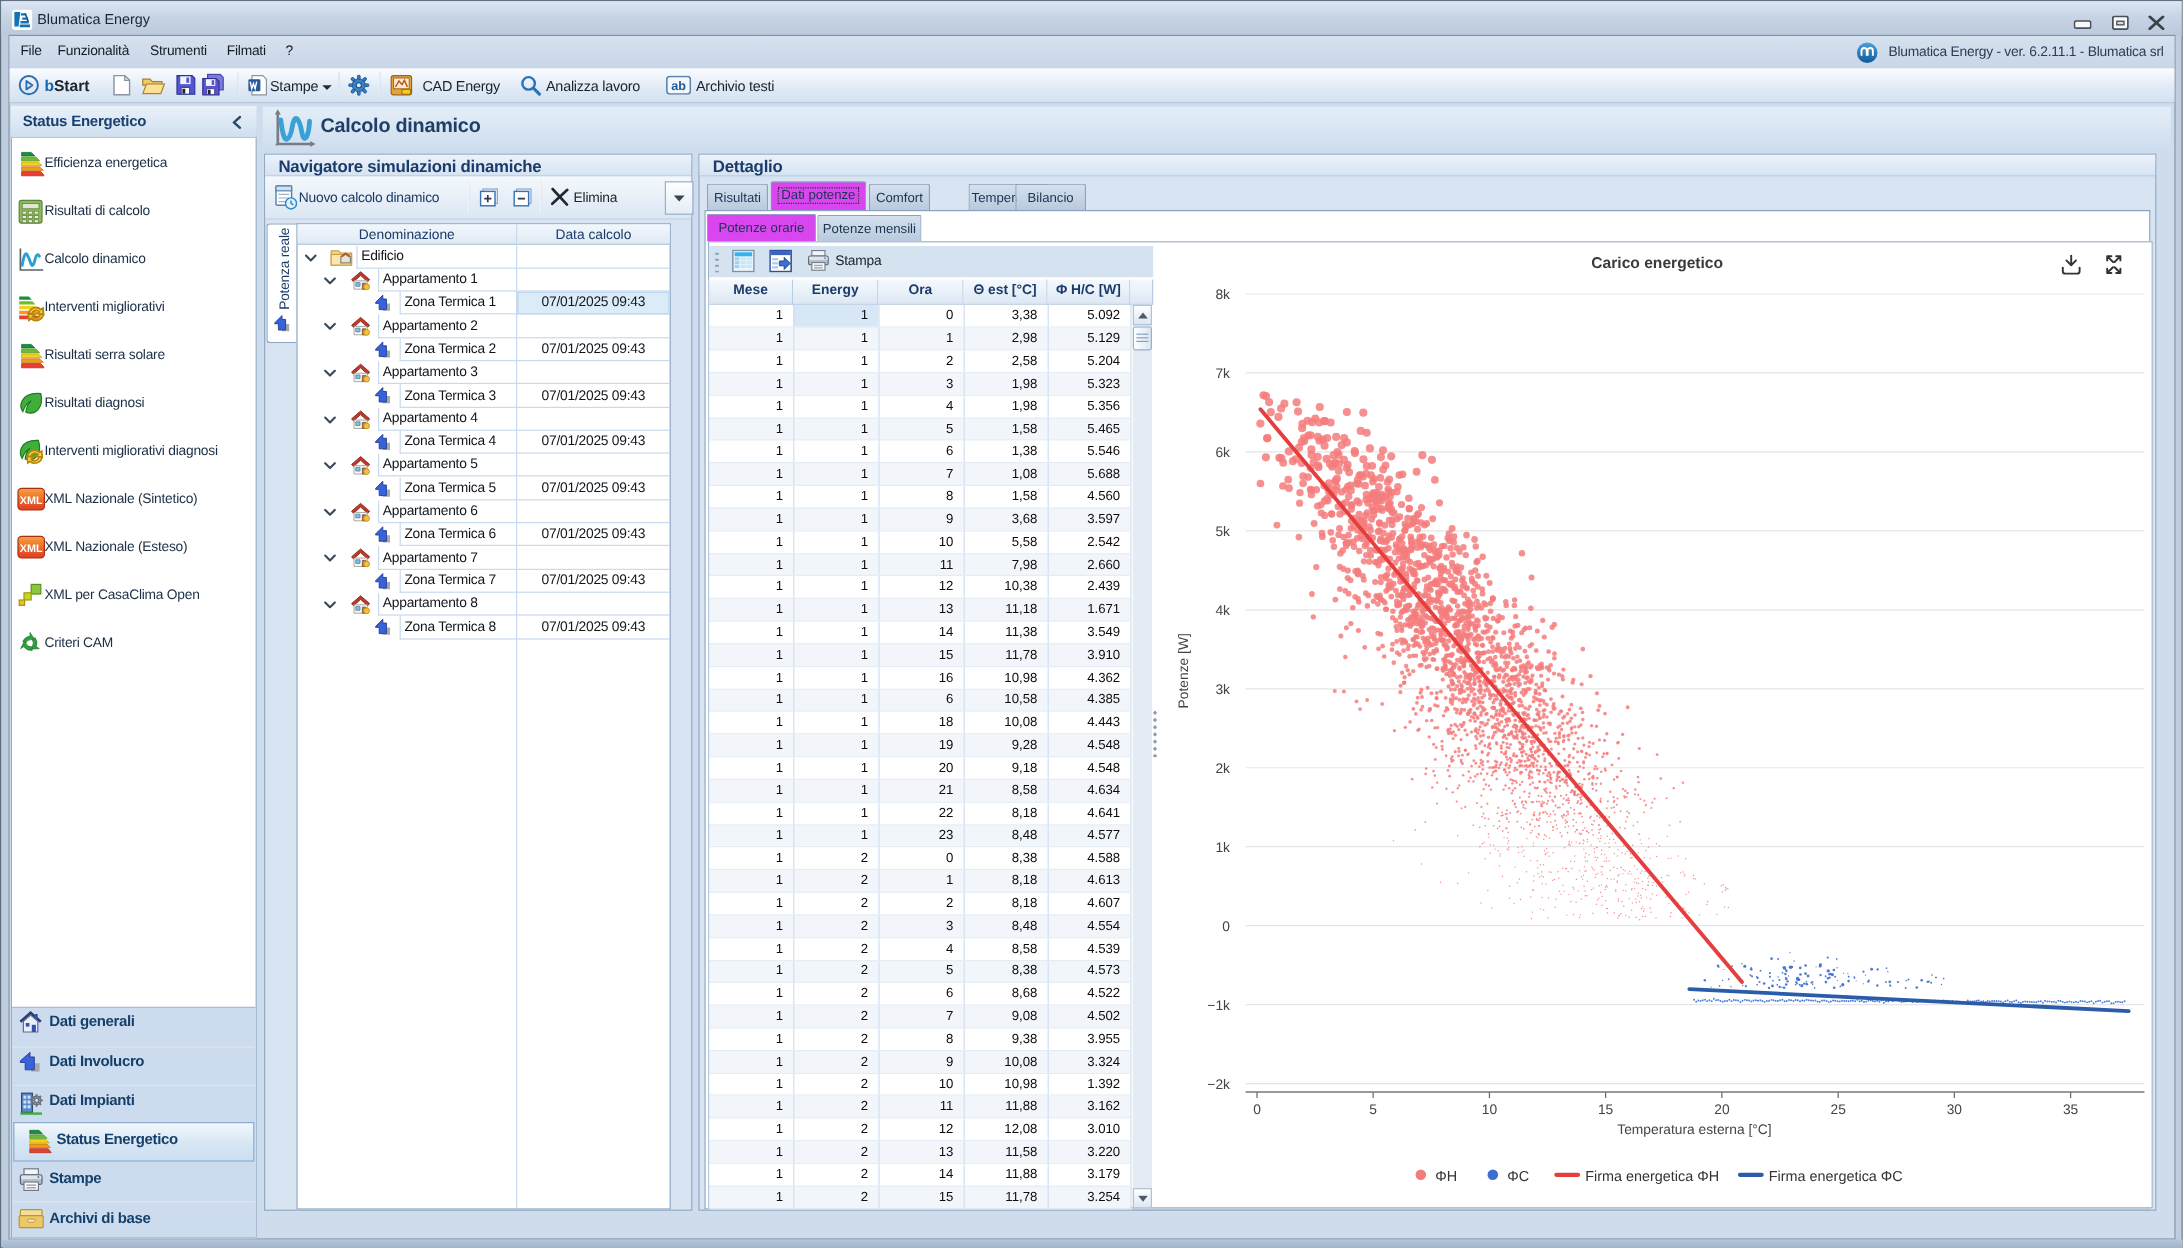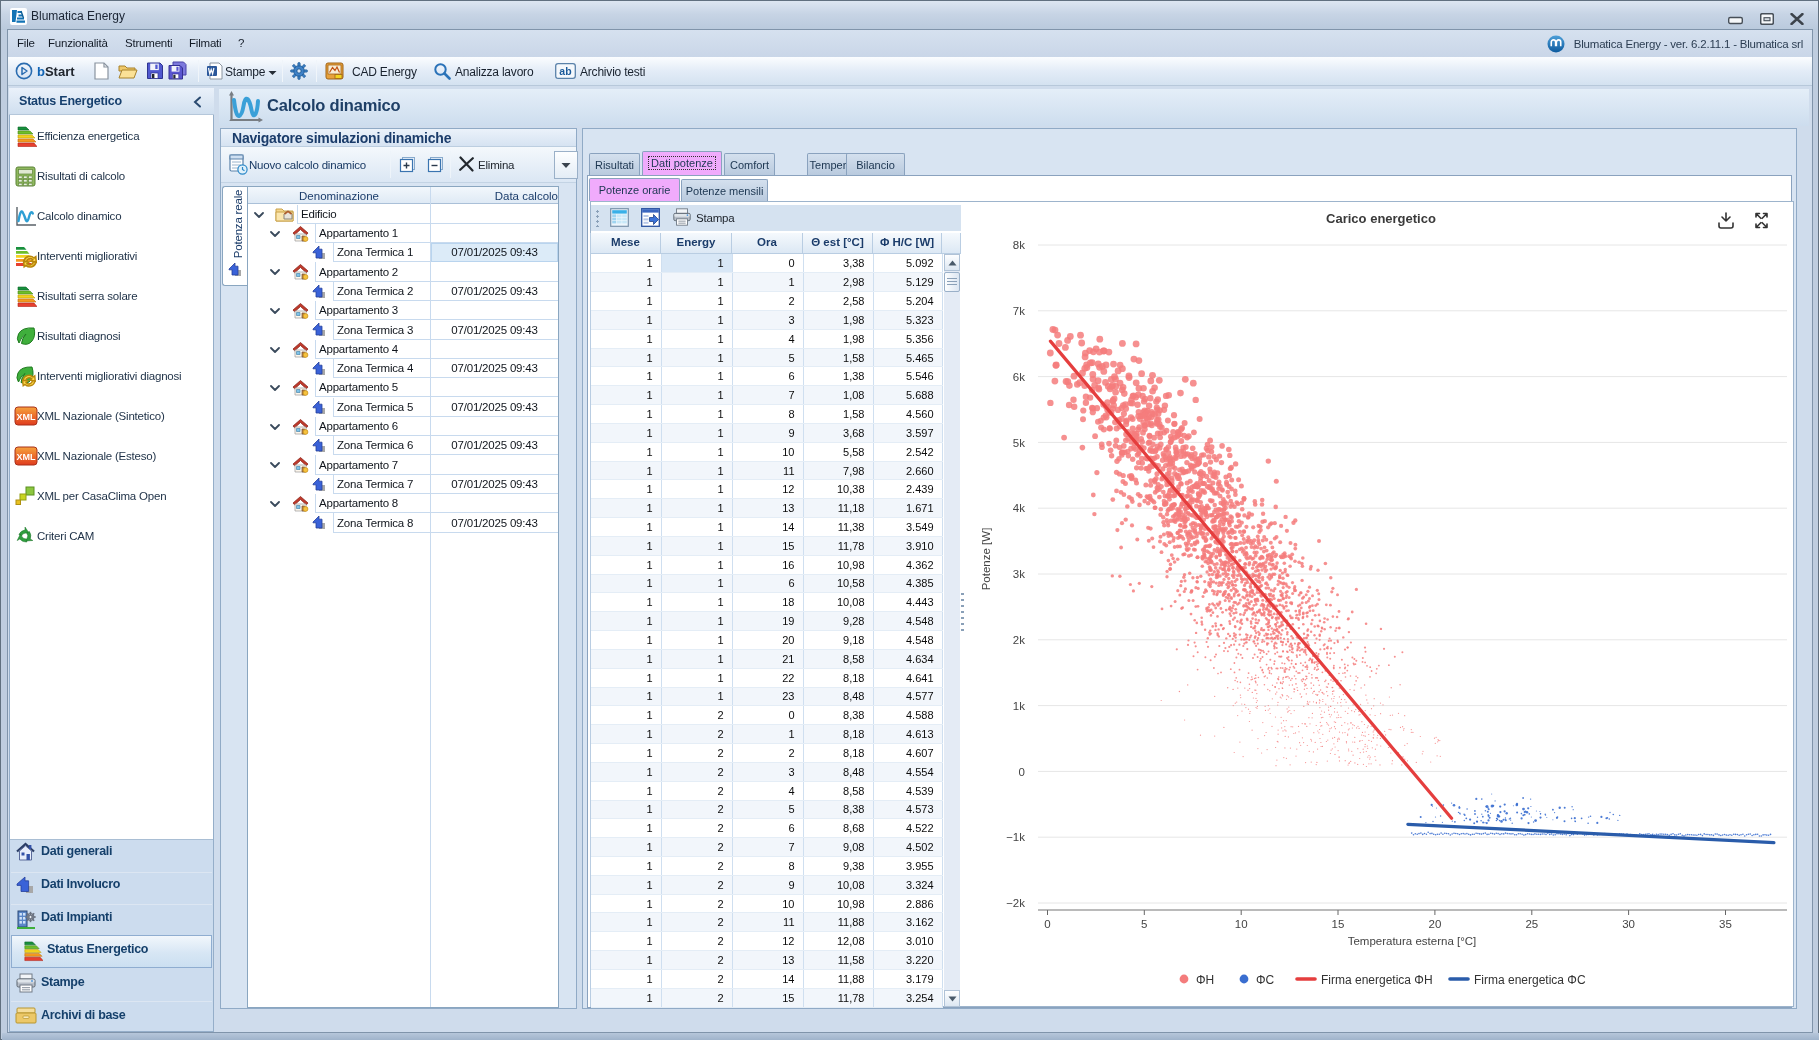--- a/index.html
+++ b/index.html
@@ -20,21 +20,21 @@
 #sbhead span { position:absolute; left:10px; top:6px; font-weight:bold; font-size:12.5px; color:#17406e; letter-spacing:-0.2px; }
 .sbtx { font-size:11.5px; color:#1c2f45; letter-spacing:-0.2px; white-space:nowrap; }
 #sbbot { left:9px; top:838px; width:203px; height:192px; background:#ccdcee; border-top:1px solid #a9bed4; }
 .btx { font-weight:bold; font-size:12.5px; color:#15406b; letter-spacing:-0.3px; white-space:nowrap; }
 #bactive { left:10px; top:934px; width:201px; height:33px; background:linear-gradient(#f2f7fc,#d7e6f4 55%,#cbdff1); border:1px solid #8fadd0; }
 #mainhdr { left:218px; top:88px; width:1590px; height:37px; background:linear-gradient(#e4eef8,#cdddee); }
 .panel { background:#d8e4f2; border:1px solid #90aac6; }
 .phead { background:linear-gradient(#ebf2fa,#d6e3f2); border-bottom:1px solid #bccee0; }
 .phead span { position:absolute; left:11px; top:1px; font-weight:bold; font-size:14px; color:#1b3c6a; letter-spacing:-0.2px; white-space:nowrap; }
 .tab { height:22px; border:1px solid #8aa2be; border-bottom:none; background:linear-gradient(#d4e0ee,#b9cade); border-radius:2px 2px 0 0; font-size:11px; color:#1b3550; text-align:center; padding-top:5px; white-space:nowrap; overflow:hidden; }
-.tab.active { background:#f0abfc; }
+.tab.active { background:#d946ef; }
 .trtxt { font-size:11.5px; color:#10151c; white-space:nowrap; letter-spacing:-0.2px; }
 #dtable { border-collapse:collapse; table-layout:fixed; width:351px; font-size:11px; }
 #dtable td { height:18.83px; text-align:right; padding-right:8px; color:#0c0c0c; border-right:1px solid #cfdff0; border-bottom:1px solid #e4edf6; background:#fff; }
 #dtable tr.alt td { background:#f2f6fb; }
 .th { background:linear-gradient(#f5f9fd,#dce8f4); border:1px solid #b9cde2; border-top:none; border-left:none; font-size:11.5px; color:#1b3c6a; font-weight:bold; text-align:center; padding-top:3px; white-space:nowrap; }
 </style>
 </head>
 <body>
 <div id="win">
   <div class="abs" id="titlebar"></div>
@@ -367,21 +367,21 @@
     </svg>
   <div class="abs" style="left:221px;top:185px;width:26px;height:100px;background:#fff;border:1px solid #8aa6c0;border-right:none;border-radius:3px 0 0 3px"></div>
   <div class="abs" style="left:201px;top:215px;width:76px;height:16px;transform:rotate(-90deg);font-size:11.5px;letter-spacing:-0.2px;color:#1b3c6a;white-space:nowrap;text-align:center">Potenza reale</div>
   <svg class="abs" style="left:225px;top:260px" width="17" height="17" viewBox="0 0 17 17">
       <path d="M9 9 h6 v6 h-6 z" fill="#a8a8a8"></path>
       <path d="M3 8 L9 2 v3.2 h3 V14 H6 V8.8 H3 z" fill="#3a62d8" stroke="#24409a" stroke-width="0.8"></path>
     </svg>
   <div class="abs" style="left:246px;top:185px;width:312px;height:822px;background:#fff;border:1px solid #8aa6c0"></div>
   <div class="abs" style="left:247px;top:186px;width:310px;height:17px;background:linear-gradient(#f2f7fc,#dfeaf5);border-bottom:1px solid #aac0d8"></div>
   <div class="abs" style="left:247px;top:189px;width:182px;text-align:center;font-size:11.5px;color:#1b3c6a">Denominazione</div>
-  <div class="abs" style="left:430px;top:189px;width:127px;text-align:right;font-size:11.5px;color:#1b3c6a">Data calcolo</div>
+  <div class="abs" style="left:430px;top:189px;width:127px;text-align:center;font-size:11.5px;color:#1b3c6a">Data calcolo</div>
   <div class="abs" style="left:429px;top:186px;width:1px;height:820px;background:#c8daee"></div>
   <div class="abs" style="left:296px;top:203.5px;width:261px;height:19.3px;border-left:1px solid #c8daee;border-bottom:1px solid #c8daee"></div>
   <svg class="abs" style="left:253px;top:209.5px" width="10" height="8" viewBox="0 0 10 8">
       <path d="M1 2 L5 6 L9 2" fill="none" stroke="#3a4a5c" stroke-width="1.8" stroke-linecap="round" stroke-linejoin="round"></path>
     </svg>
   <div class="abs" style="left:274px;top:204.5px"><svg width="19" height="16" viewBox="0 0 19 16">
         <path d="M1 3 h6 l2 2 h9 v10 h-17 z" fill="#f5d78e" stroke="#c9a24a" stroke-width="1"></path>
         <path d="M1 6 h17 v9 h-17 z" fill="#fbe6ae" stroke="#c9a24a" stroke-width="1"></path>
         <path d="M9 8 l4 -3 l4 3 v5 h-8 z" fill="#e8e4da" stroke="#8a8478" stroke-width="1"></path>
         <path d="M9.5 8 l3.5 -2.6 l3.5 2.6" fill="none" stroke="#b05c2a" stroke-width="1.6"></path>
@@ -535,20 +535,23 @@
   <div class="abs trtxt" style="left:318px;top:496.2px">Appartamento 8</div>
   <div class="abs" style="left:332px;top:512.3px;width:225px;height:19.3px;border-left:1px solid #c8daee;border-bottom:1px solid #c8daee"></div>
   <div class="abs" style="left:309px;top:513.3px"><svg width="17" height="17" viewBox="0 0 17 17">
         <path d="M9 9 h6 v6 h-6 z" fill="#a8a8a8"></path>
         <path d="M3 8 L9 2 v3.2 h3 V14 H6 V8.8 H3 z" fill="#3a62d8" stroke="#24409a" stroke-width="0.8"></path>
       </svg></div>
   <div class="abs trtxt" style="left:336px;top:515.5px">Zona Termica 8</div>
   <div class="abs trtxt" style="left:430px;top:515.5px;width:127px;text-align:center">07/01/2025 09:43</div>
 
   <div class="abs panel" style="left:581px;top:127px;width:1215px;height:881px"></div>
+  <div class="abs phead" style="left:582px;top:128px;width:1213px;height:18px">
+      <span>Dettaglio</span>
+    </div>
   <div class="abs tab" style="left:588px;top:152px;width:51px;height:22px;z-index:3">Risultati</div>
   <div class="abs tab active" style="left:641px;top:150px;width:80px;height:24px;z-index:5"><span style="border:1px dotted #333;padding:0 2px">Dati potenze</span></div>
   <div class="abs tab" style="left:723px;top:152px;width:51px;height:22px;z-index:3">Comfort</div>
   <div class="abs tab" style="left:806px;top:152px;width:67px;height:22px;z-index:3">Temperature</div>
   <div class="abs tab" style="left:845px;top:152px;width:59px;height:22px;z-index:3">Bilancio</div>
   <div class="abs" style="left:586px;top:174px;width:1205px;height:833px;background:#fff;border:1px solid #8aa2be"></div>
   <div class="abs tab active" style="left:588px;top:177px;width:91px;height:23px;z-index:7">Potenze orarie</div>
   <div class="abs tab" style="left:680px;top:178px;width:87px;height:22px;z-index:6">Potenze mensili</div>
   <div class="abs" style="left:589px;top:200px;width:1204px;height:806px;background:#fff;border:1px solid #9db4cc"></div>
   <div class="abs" style="left:590px;top:204px;width:370px;height:26px;background:#d5e2f0"></div>
@@ -836,21 +839,21 @@
             <td>2</td>
             <td>9</td>
             <td>10,08</td>
             <td>3.324</td>
           </tr>
 <tr>
             <td>1</td>
             <td>2</td>
             <td>10</td>
             <td>10,98</td>
-            <td>2.886</td>
+            <td>1.392</td>
           </tr>
 <tr class="alt">
             <td>1</td>
             <td>2</td>
             <td>11</td>
             <td>11,88</td>
             <td>3.162</td>
           </tr>
 <tr>
             <td>1</td>

